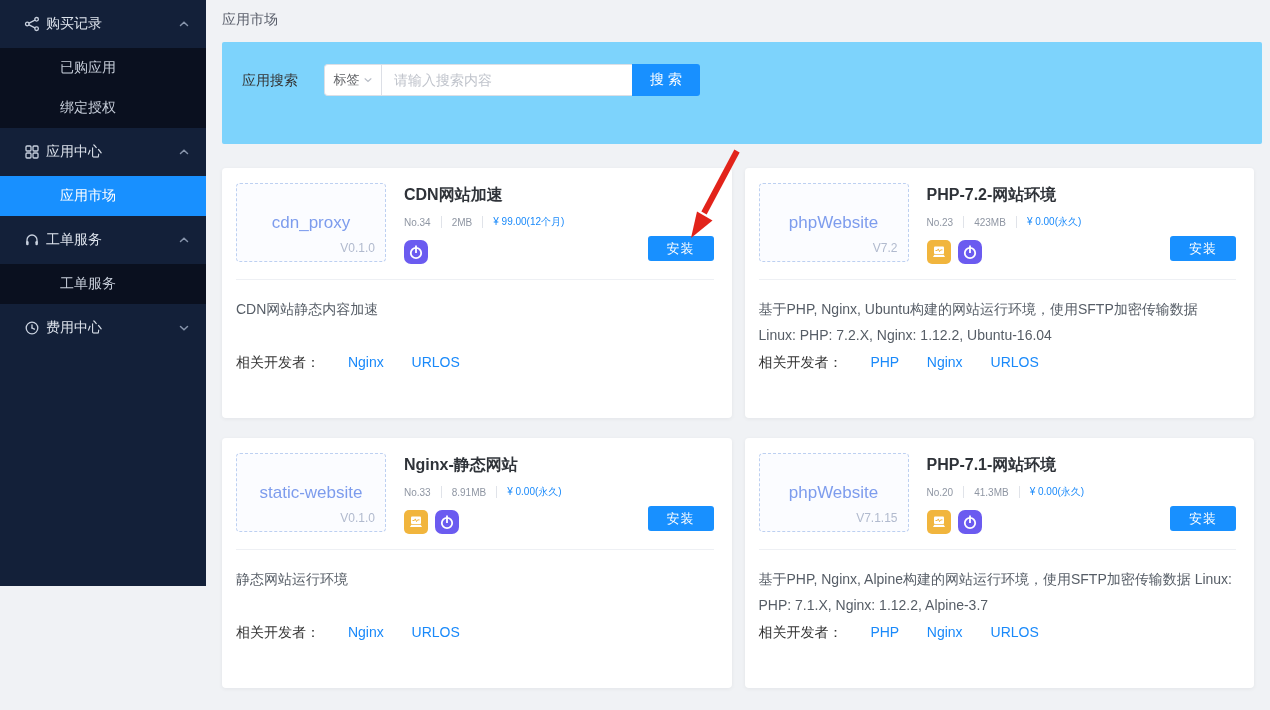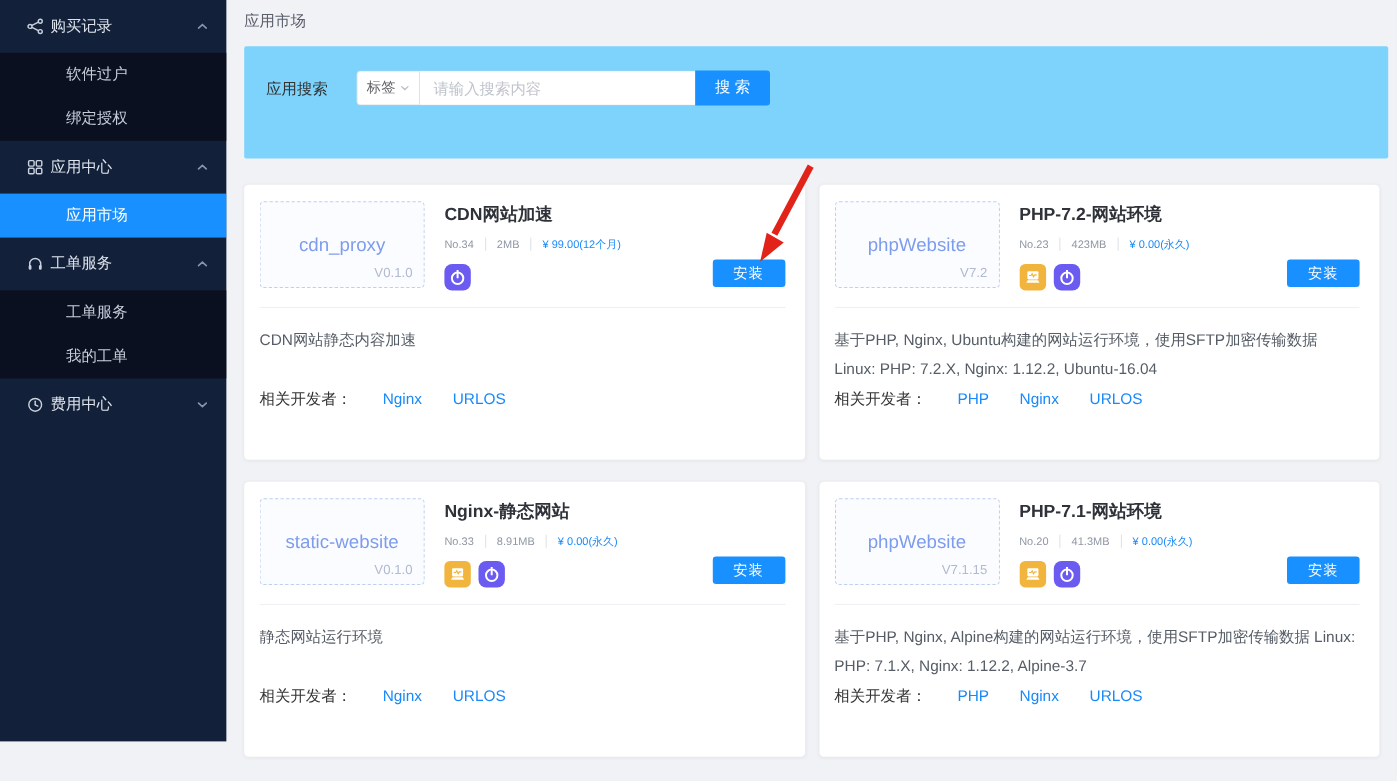--- a/index.html
+++ b/index.html
@@ -1,21 +1,21 @@
 <!DOCTYPE html>
 <html><head>
 <meta charset="utf-8">
 <style>
   * { margin:0; padding:0; box-sizing:border-box; }
   html,body { width:1270px; height:710px; overflow:hidden;
     font-family:"Liberation Sans","DejaVu Sans",sans-serif; }
   body { display:flex; background:#f0f2f5; }
 
   
-  .sidebar { width:206px; height:674px; background:#132039; flex-shrink:0; }
+  .sidebar { width:206px; height:586px; background:#132039; flex-shrink:0; }
   .nav-group-header { height:48px; display:flex; align-items:center;
     padding:0 16px 0 24px; color:#dde3ec; font-size:14px; cursor:pointer; }
   .nav-group-header .gicon { width:16px; height:16px; margin-right:6px; display:flex; align-items:center; }
   .nav-group-header .glabel { flex:1; }
   .nav-group-header .chev { width:12px; height:12px; display:flex; align-items:center; }
   .nav-sub { background:#0a101f; }
   .nav-sub-item { height:40px; display:flex; align-items:center;
     padding-left:60px; color:#c6cdd9; font-size:14px; cursor:pointer; }
   .nav-sub-item.active { background:#1890ff; color:#ffffff; }
   .sicon { stroke:#c9d1df; fill:none; stroke-width:1.3; stroke-linecap:round; stroke-linejoin:round; }
@@ -88,21 +88,21 @@
       </svg>
     </span>
     <span class="glabel">购买记录</span>
     <span class="chev">
       <svg width="12" height="12" viewBox="0 0 12 12">
           <polyline points="2.5,7.5 6,4.3 9.5,7.5"></polyline>
         </svg>
     </span>
   </div>
   <div class="nav-sub">
-    <div class="nav-sub-item">软件过户</div>
+    <div class="nav-sub-item">已购应用</div>
     <div class="nav-sub-item">绑定授权</div>
   </div>
 
   <div class="nav-group-header">
     <span class="gicon">
       <svg width="16" height="16" viewBox="0 0 16 16" class="sicon">
         <rect x="2" y="2" width="5" height="5" rx="1"></rect>
           <rect x="9" y="2" width="5" height="5" rx="1"></rect>
         <rect x="2" y="9" width="5" height="5" rx="1"></rect>
           <rect x="9" y="9" width="5" height="5" rx="1"></rect>
@@ -129,21 +129,20 @@
     </span>
     <span class="glabel">工单服务</span>
     <span class="chev">
       <svg width="12" height="12" viewBox="0 0 12 12">
           <polyline points="2.5,7.5 6,4.3 9.5,7.5"></polyline>
         </svg>
     </span>
   </div>
   <div class="nav-sub">
     <div class="nav-sub-item">工单服务</div>
-    <div class="nav-sub-item">我的工单</div>
   </div>
 
   <div class="nav-group-header">
     <span class="gicon">
       <svg width="16" height="16" viewBox="0 0 16 16" class="sicon">
         <circle cx="8" cy="8" r="5.8"></circle>
           <line x1="8" y1="8" x2="8" y2="4.8"></line>
           <line x1="8" y1="8" x2="10.4" y2="9.2"></line>
       </svg>
     </span>

